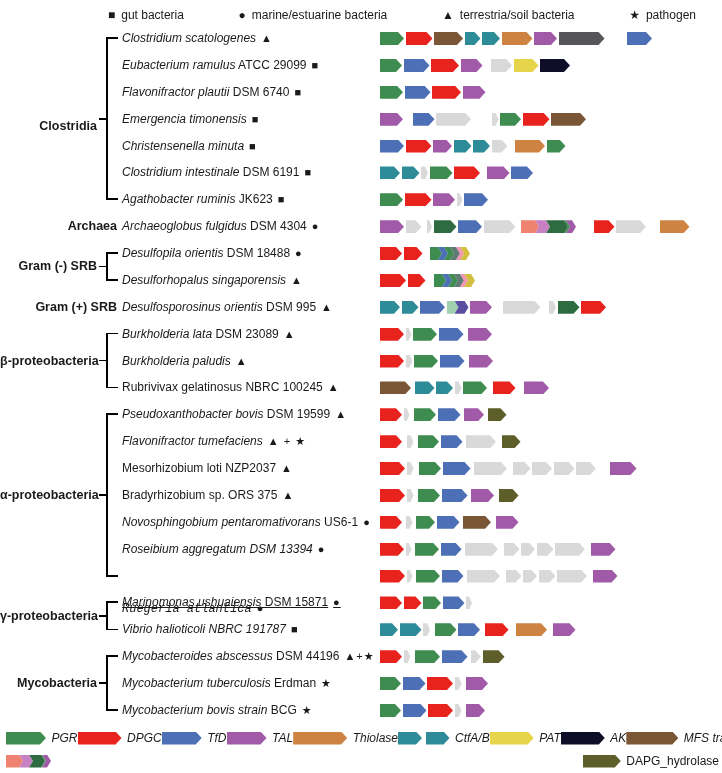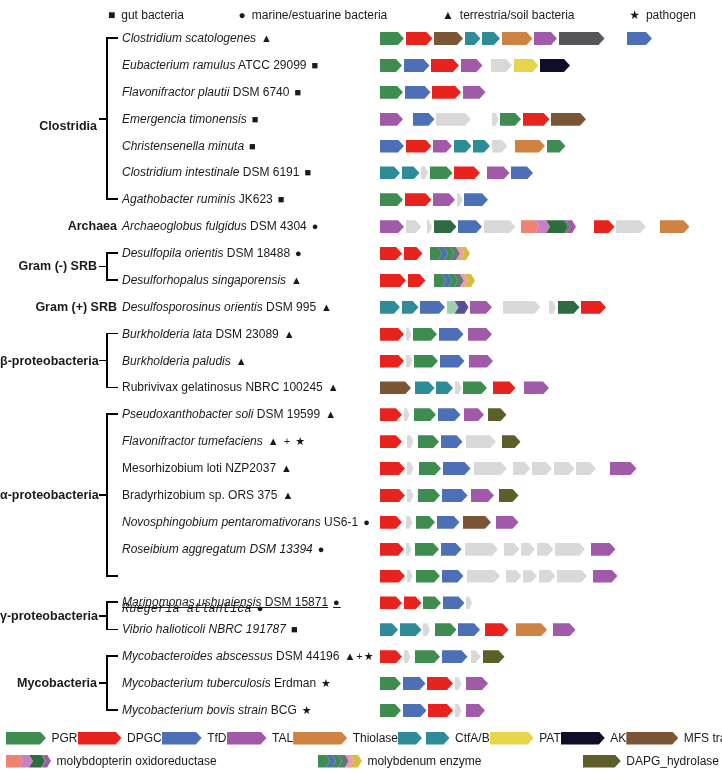--- a/index.html
+++ b/index.html
@@ -39,21 +39,21 @@
 
   
   #scale{position:absolute;left:625px;top:695px;display:flex;align-items:center;
     gap:7px;font-size:12px;}
   #scale-bar{width:26px;height:8px;border-left:2px solid #000;border-right:2px solid #000;
     background:linear-gradient(#000,#000) center/100% 2px no-repeat;}
 
   
   .gl-row{position:absolute;left:6px;right:3px;display:flex;
     justify-content:space-between;align-items:center;height:16px;}
-  #gl-row-1{top:730px;}
+  #gl-row-1{top:730px;font-style:italic;}
   #gl-row-2{top:753px;}
   .gl-item{display:flex;align-items:center;gap:4px;font-size:12px;white-space:nowrap;}
   .gl-icon{display:flex;align-items:center;gap:2px;}
 </style>
 </head>
 <body>
 
 <div id="figure">
   <div id="top-legend">
       <div class="tl-item">
@@ -274,21 +274,21 @@
         <div class="gap" style="width: 2px;"></div>
         <div class="gene gu" style="width: 20px; background: rgb(46, 140, 153);"></div>
         <div class="gene gu" style="width: 17px; background: rgb(46, 140, 153);"></div>
         <div class="gene gu gene-sm" style="width: 7px; background: rgb(217, 217, 217);"></div>
         <div class="gene gu" style="width: 24px; background: rgb(62, 140, 79);"></div>
         <div class="gap" style="width: 4px;"></div>
         <div class="gene gu" style="width: 23px; background: rgb(232, 35, 30);"></div>
         <div class="gap" style="width: 7px;"></div>
         <div class="gene gu" style="width: 25px; background: rgb(160, 90, 168);"></div>
       </div>
-      <div class="sp-name" style="top: 406.32px;"><span class="sp-it">Pseudoxanthobacter soli</span><span class="sp-pl"> DSM 19599</span><span class="sp-sym">▲</span></div>
+      <div class="sp-name" style="top: 406.32px;"><span class="sp-it">Pseudoxanthobacter bovis</span><span class="sp-pl"> DSM 19599</span><span class="sp-sym">▲</span></div>
       <div class="cluster" style="top: 408.32px;">
         <div class="gene gu" style="width: 22px; background: rgb(232, 35, 30);"></div>
         <div class="gene gu gene-sm" style="width: 6px; background: rgb(217, 217, 217);"></div>
         <div class="gap" style="width: 3px;"></div>
         <div class="gene gu" style="width: 22px; background: rgb(62, 140, 79);"></div>
         <div class="gene gu" style="width: 23px; background: rgb(76, 111, 181);"></div>
         <div class="gap" style="width: 2px;"></div>
         <div class="gene gu" style="width: 20px; background: rgb(160, 90, 168);"></div>
         <div class="gap" style="width: 2px;"></div>
         <div class="gene gu" style="width: 19px; background: rgb(94, 94, 42);"></div>
@@ -496,34 +496,20 @@
       <div class="gl-item">
         <div class="gl-icon">
           <div class="comp gu">
             <div class="seg" style="width: 17px; background: rgb(240, 130, 114);"></div>
             <div class="seg" style="width: 14px; background: rgb(199, 128, 194);"></div>
             <div class="seg" style="width: 16px; background: rgb(46, 107, 64);"></div>
             <div class="seg" style="width: 5px; background: rgb(62, 140, 79);"></div>
             <div class="seg" style="width: 9px; background: rgb(160, 90, 168);"></div>
           </div>
         </div>
-        <span>molybdopterin oxidoreductase</span>
-      </div>
-      <div class="gl-item">
-        <div class="gl-icon">
-          <div class="comp gu">
-            <div class="seg" style="width: 12px; background: rgb(62, 140, 79);"></div>
-            <div class="seg" style="width: 10px; background: rgb(76, 111, 181);"></div>
-            <div class="seg" style="width: 10px; background: rgb(62, 140, 79);"></div>
-            <div class="seg" style="width: 11px; background: rgb(94, 122, 114);"></div>
-            <div class="seg" style="width: 9px; background: rgb(241, 149, 178);"></div>
-            <div class="seg" style="width: 12px; background: rgb(210, 190, 63);"></div>
-          </div>
-        </div>
-        <span>molybdenum enzyme</span>
       </div>
       <div class="gl-item">
         <div class="gl-icon">
           <div class="gene gu" style="width: 38px; background: rgb(94, 94, 42);"></div>
         </div>
         <span>DAPG_hydrolase</span>
       </div>
     </div>
 </div>
 

